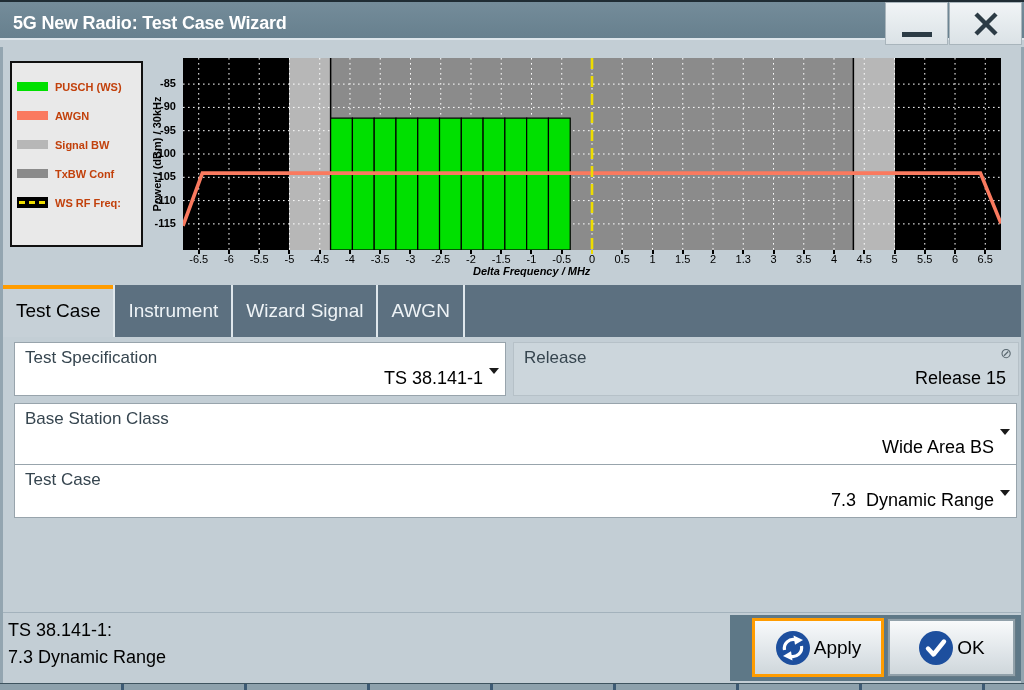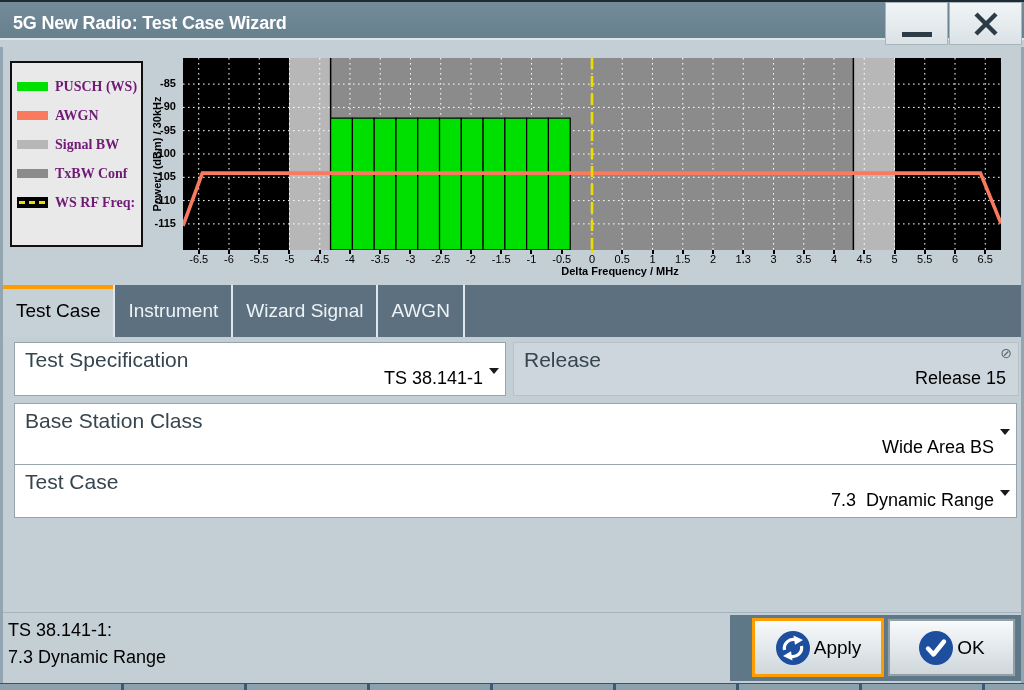--- a/index.html
+++ b/index.html
@@ -17,40 +17,40 @@
   .btn-close{right:2px;width:71px;}
   .glyph-min{width:30px;height:5px;background:#2c3b45;margin-top:22px;}
   
   .legend{position:absolute;left:10px;top:61px;width:133px;height:186px;
     background:#e9e9e9;border:2px solid #101010;box-sizing:border-box;padding-top:9px;}
   .lg-row{display:flex;align-items:center;height:29px;}
   .lg-swatch{width:31px;height:9px;margin:0 7px 0 5px;flex:none;}
   .lg-swatch.dashedblack{height:11px;background:#000;position:relative;}
   .lg-swatch.dashedblack .dash{position:absolute;left:2px;right:2px;top:4px;height:3px;
     background:repeating-linear-gradient(90deg,#eedd00 0 6px,#000 6px 10px);}
-  .lg-label{font-size:14px;font-weight:bold;color:#701a75;white-space:nowrap;font-family:Liberation Serif, serif;}
+  .lg-label{font-size:11px;font-weight:bold;color:#c2410c;white-space:nowrap;}
   .lg-freq{padding-left:43px;}
   .tick-label-x{position:absolute;width:34px;text-align:center;top:253px;
     font-size:11px;font-weight:normal;color:#000;}
   .tick-mark-x{position:absolute;top:250px;width:2px;height:4px;background:#000;}
   .tick-label-y{position:absolute;width:44px;text-align:right;left:132px;
     font-size:11px;font-weight:bold;color:#000;}
-  .xlab{position:absolute;left:520px;top:265px;width:200px;text-align:center;
-    font-size:11px;font-weight:bold;color:#000;}
+  .xlab{position:absolute;left:473px;top:265px;width:200px;text-align:left;
+    font-size:11px;font-weight:bold;color:#000;font-style:italic;}
   .ylab{position:absolute;left:63px;top:147px;width:190px;height:14px;text-align:center;
     font-size:11px;font-weight:bold;color:#000;transform:rotate(-90deg);}
   
   .tabbar{position:absolute;left:3px;top:285px;width:1018px;height:52px;
     background:#5c7080;display:flex;}
   .tab{padding:0 13px;font-size:19px;line-height:52px;color:#eef3f6;
     border-right:2px solid #dfe7ec;white-space:nowrap;cursor:pointer;box-sizing:border-box;}
   .tab.active{background:#c6d0d7;color:#000;box-shadow:inset 0 4px 0 #ff9c00;}
   
   .field{position:absolute;background:#fff;border:1px solid #98a4ac;box-sizing:border-box;}
-  .field .flabel{position:absolute;left:10px;top:5px;font-size:21px;color:#36454f;}
+  .field .flabel{position:absolute;left:10px;top:5px;font-size:17px;color:#36454f;}
   .field .fvalue{position:absolute;right:22px;bottom:6px;font-size:18px;color:#000;white-space:pre;}
   .field .arrow{position:absolute;right:6px;top:25px;width:0;height:0;
     border-left:5px solid transparent;border-right:5px solid transparent;border-top:6px solid #1a1a1a;}
   .field.readonly{background:#ccd6dc;border-color:#b6c1c8;}
   .field.readonly .fvalue{right:12px;}
   .ro-icon{position:absolute;right:6px;top:2px;font-size:14px;color:#5a6870;}
   
   .footer-sep{position:absolute;left:0;top:612px;width:1024px;height:1px;background:#a3b2bc;}
   .status{position:absolute;left:8px;top:617px;font-size:18px;color:#000;line-height:27px;}
   .footer-panel{position:absolute;left:730px;top:615px;width:291px;height:66px;background:#5e7887;}

